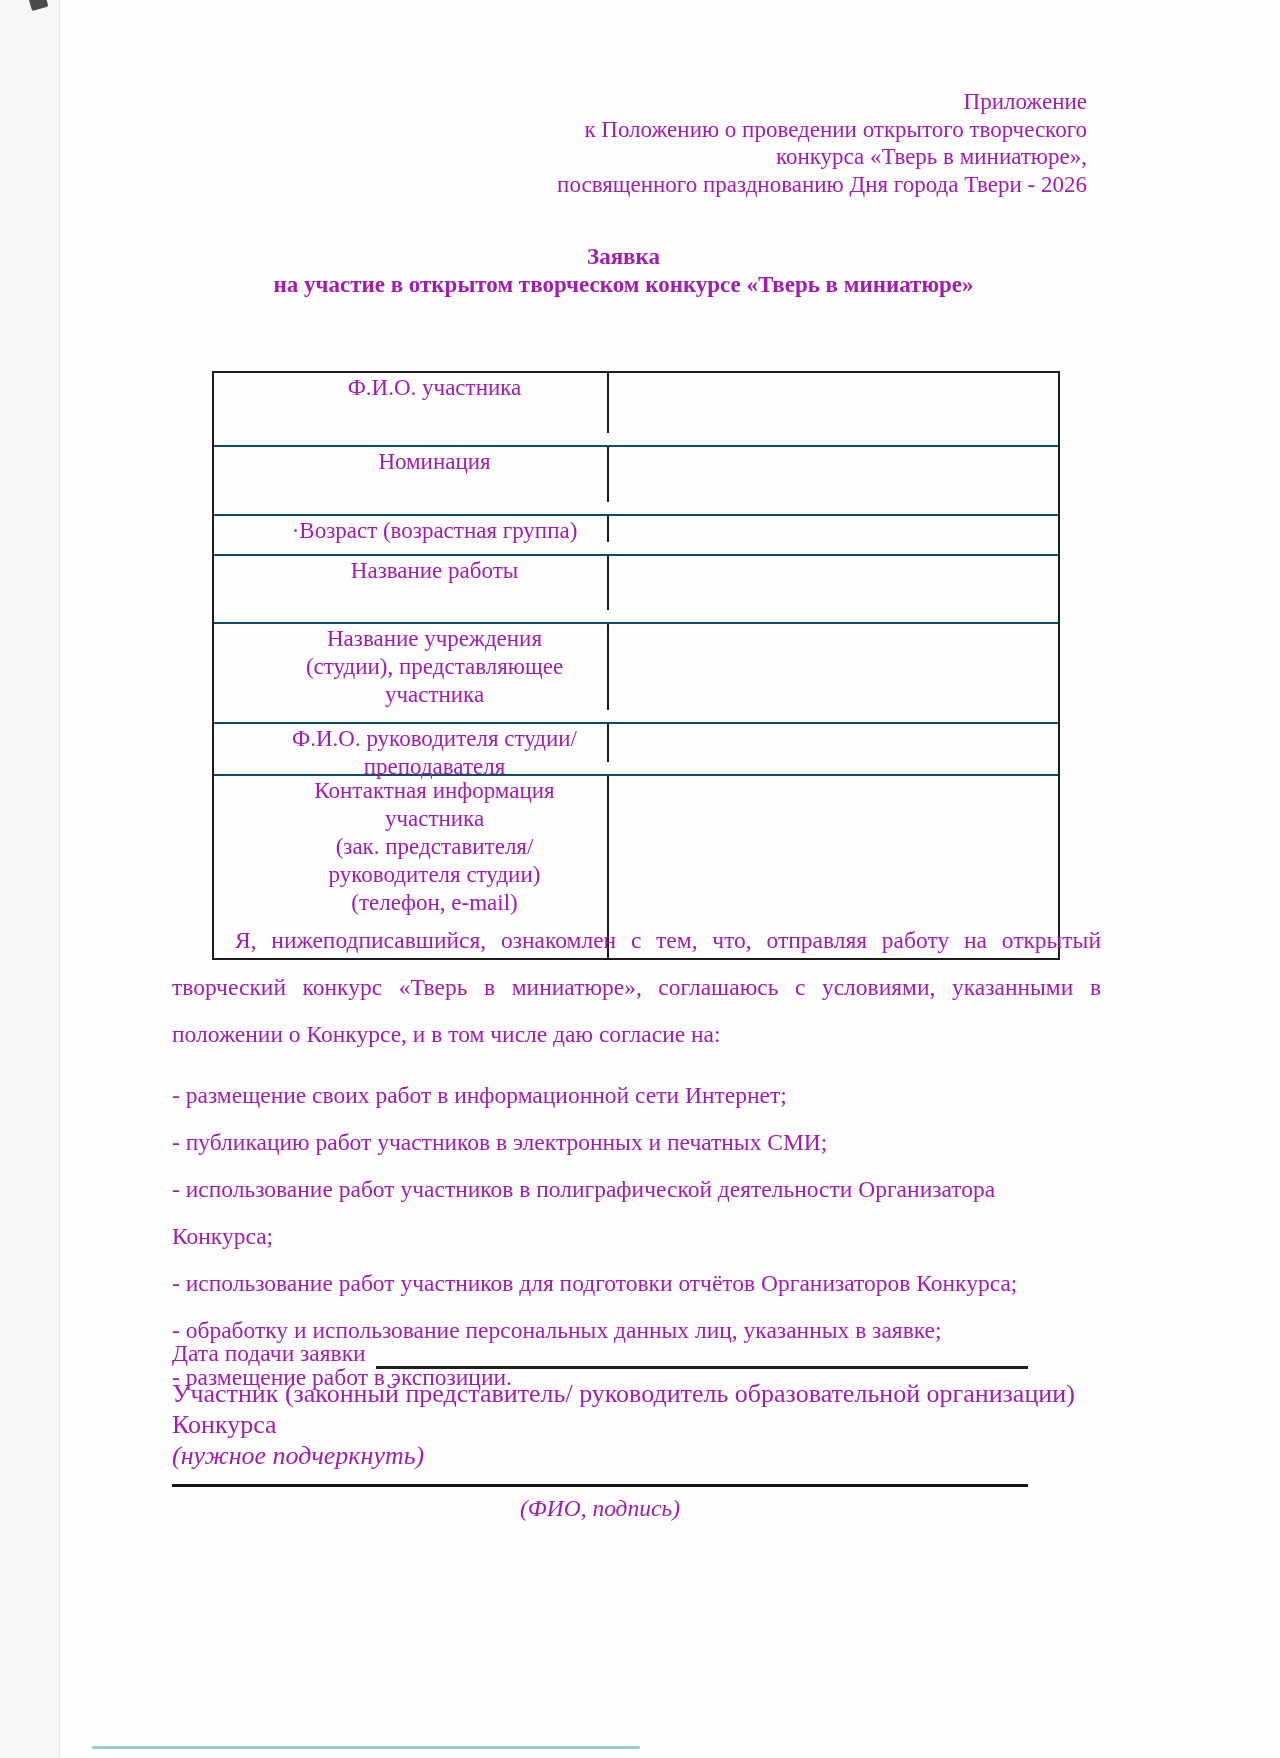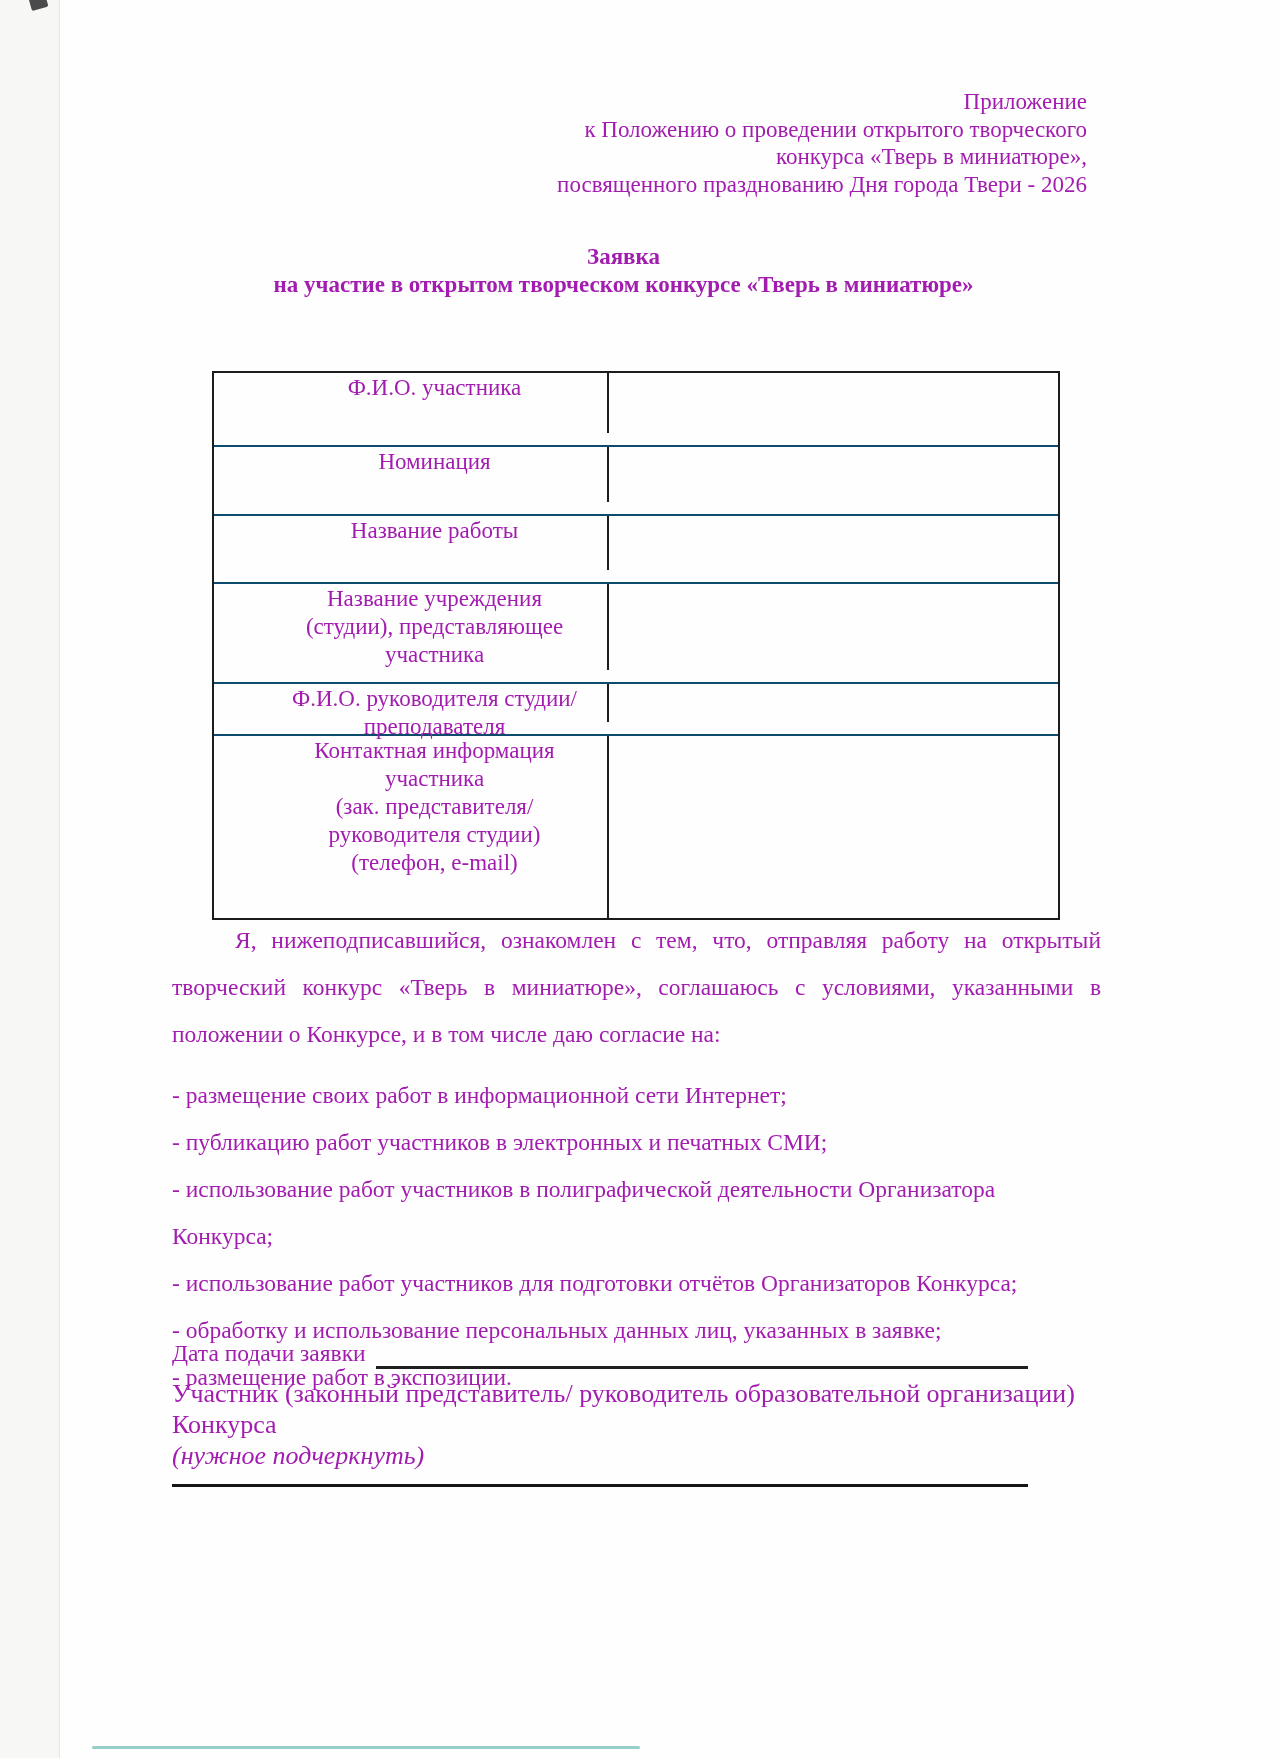--- a/index.html
+++ b/index.html
@@ -81,20 +81,24 @@
 
   <div class="form-table">
     <div class="t-row r0">
       <div class="t-label">Ф.И.О. участника</div>
       <div class="t-value"></div>
     </div>
     <div class="t-row r1">
       <div class="t-label">Номинация</div>
       <div class="t-value"></div>
     </div>
+    <div class="t-row r2">
+      <div class="t-label">·Возраст (возрастная группа)</div>
+      <div class="t-value"></div>
+    </div>
     <div class="t-row r3">
       <div class="t-label">Название работы</div>
       <div class="t-value"></div>
     </div>
     <div class="t-row r4">
       <div class="t-label">Название учреждения
 (студии), представляющее
 участника</div>
       <div class="t-value"></div>
     </div>
@@ -130,15 +134,16 @@
     <span class="date-line"></span>
   </div>
 
   <div class="participant-block">
     <div>Участник (законный представитель/ руководитель образовательной организации) Конкурса</div>
     <div class="note-italic">(нужное подчеркнуть)</div>
   </div>
 
   <div class="sig-block">
     <div class="sig-line"></div>
+    <div class="sig-caption">(ФИО, подпись)</div>
   </div>
 
 </div>
 
 </body></html>

